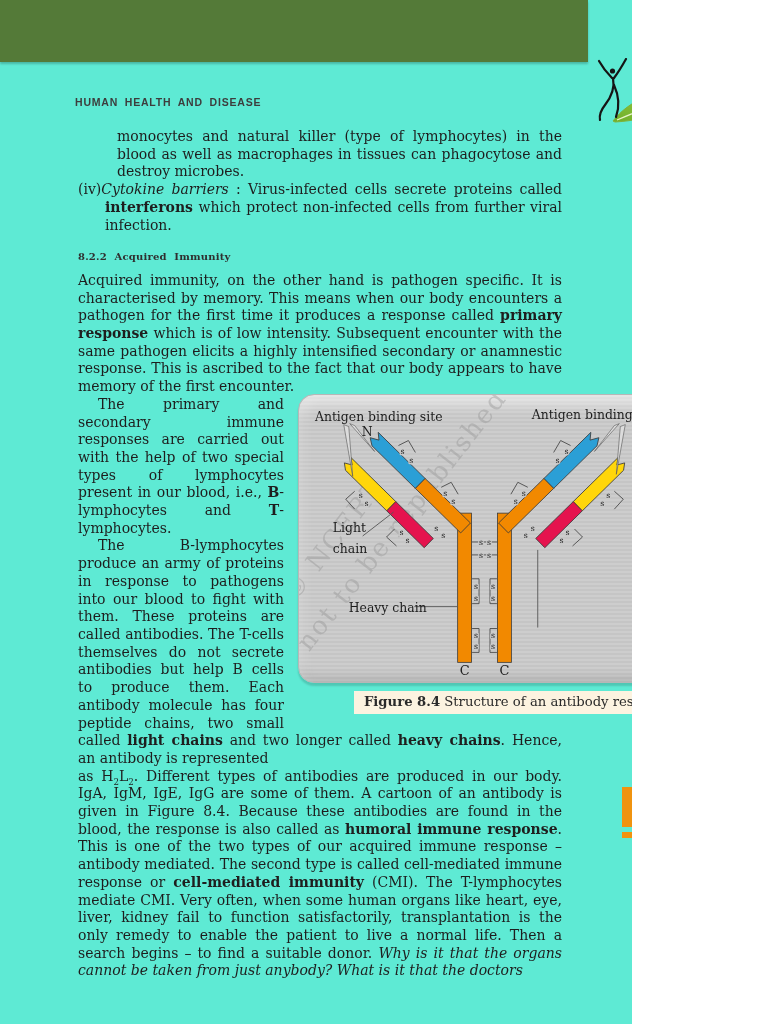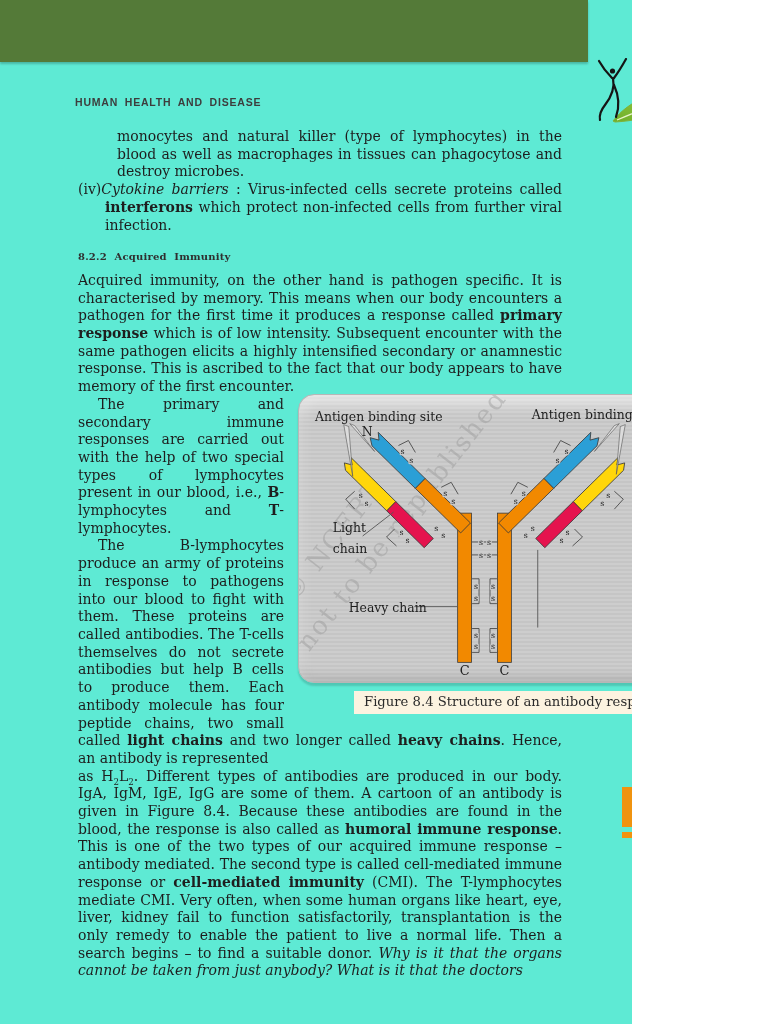--- a/index.html
+++ b/index.html
@@ -193,21 +193,21 @@
           <text class="figlabel" x="16" y="25">Antigen binding site</text>
           <text class="figlabel" x="234" y="23">Antigen binding site</text>
           <text class="figlabel" x="63" y="40">N</text>
           <text class="figlabel" x="34" y="137">Light</text>
           <text class="figlabel" x="34" y="158">chain</text>
           <text class="figlabel" x="50" y="217">Heavy chain</text>
           <text class="cterm" x="166.5" y="281">C</text>
           <text class="cterm" x="206.5" y="281">C</text>
         </svg>
       </div>
-      <div class="fig-caption"><span style="font-weight: 400;">Figure 8.4</span><span> Structure of an antibody response</span></div>
+      <div class="fig-caption"><span style="font-weight: 700;">Figure 8.4</span><span> Structure of an antibody response</span></div>
     </div>
 
     <p class="body-text indent"><span>The primary and secondary immune responses are carried out with the help of two special types of lymphocytes present in our blood, i.e., </span><span style="font-weight: 700;">B</span><span>-lymphocytes and </span><span style="font-weight: 700;">T</span><span>-lymphocytes.</span></p>
     <p class="body-text indent"><span>The B-lymphocytes produce an army of proteins in response to pathogens into our blood to fight with them. These proteins are called antibodies. The T-cells themselves do not secrete antibodies but help B cells to produce them. Each antibody molecule has four peptide chains, two small called </span><span style="font-weight: 700;">light chains</span><span> and two longer called </span><span style="font-weight: 700;">heavy chains</span><span>. Hence, an antibody is represented</span></p>
     <p class="body-text"><span>as H</span><sub>2</sub><span>L</span><sub>2</sub><span>. Different types of antibodies are produced in our body. IgA, IgM, IgE, IgG are some of them. A cartoon of an antibody is given in Figure 8.4. Because these antibodies are found in the blood, the response is also called as </span><span style="font-weight: 700;">humoral immune response</span><span>. This is one of the two types of our acquired immune response – antibody mediated. The second type is called cell-mediated immune response or </span><span style="font-weight: 700;">cell-mediated immunity</span><span> (CMI). The T-lymphocytes mediate CMI. Very often, when some human organs like heart, eye, liver, kidney fail to function satisfactorily, transplantation is  the only remedy to enable the patient to live a normal life. Then a search begins – to find a suitable donor. </span><span style="font-style: italic;">Why is it that the organs cannot be taken from just anybody? What is it that the doctors</span></p>
   </div>
 
   <div class="pageno-box">
     <span>131</span>
   </div>

